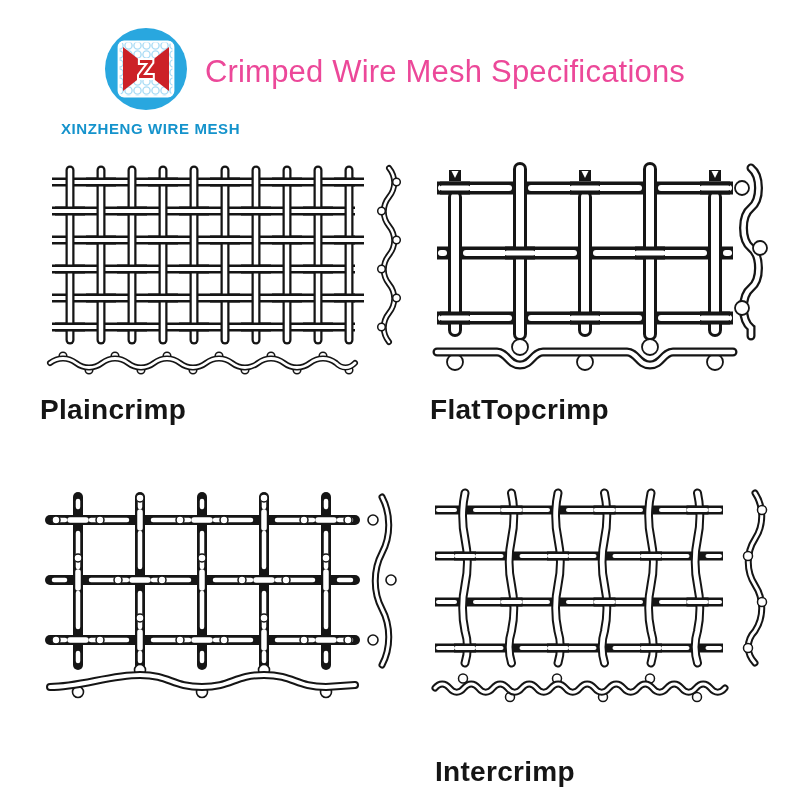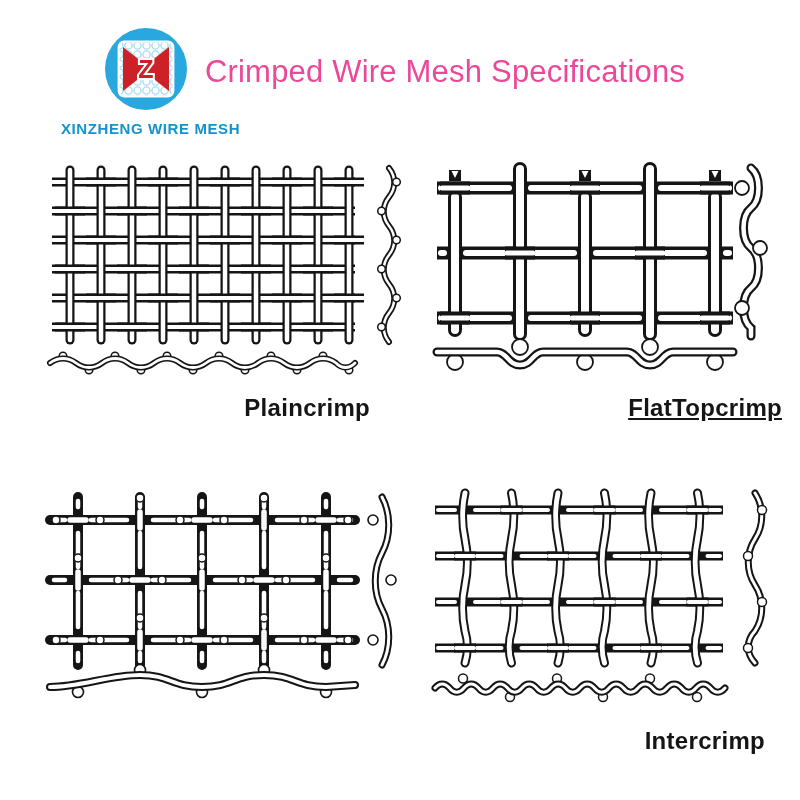--- a/index.html
+++ b/index.html
@@ -5,25 +5,25 @@
   html,body{margin:0;padding:0;}
   body{width:800px;height:800px;background:#ffffff;font-family:"Liberation Sans",sans-serif;position:relative;overflow:hidden;}
   .page{position:absolute;inset:0;background:#fff;}
   .logo-block{position:absolute;left:61px;top:14px;width:170px;text-align:center;}
   .logo-block svg{display:block;margin:0 auto;}
   .brand-name{margin-top:6px;font-size:15px;font-weight:bold;letter-spacing:0.6px;color:#1593cc;white-space:nowrap;}
   .page-title{position:absolute;left:165px;top:54px;width:560px;margin:0;text-align:center;
     font-size:31px;font-weight:400;color:#ec4899;letter-spacing:0.2px;}
   figure{margin:0;padding:0;position:absolute;}
   figure svg{display:block;}
-  figcaption{position:absolute;text-align:right;font-size:24px;font-weight:bold;color:#151515;letter-spacing:0.3px;}
+  figcaption{position:absolute;text-align:left;font-size:28px;font-weight:bold;color:#151515;letter-spacing:0.3px;}
   .cap1{left:40px;top:394px;width:330px;}
-  .cap2{left:452px;top:394px;width:330px;text-decoration:underline;}
+  .cap2{left:430px;top:394px;width:330px;}
   .cap3{left:45px;top:727px;width:340px;}
-  .cap4{left:435px;top:727px;width:330px;}
+  .cap4{left:435px;top:756px;width:330px;}
   .f1{left:40px;top:160px;}
   .f2{left:425px;top:160px;}
   .f3{left:35px;top:485px;}
   .f4{left:425px;top:485px;}
 </style>
 </head>
 <body>
 
 <div class="page">
 

